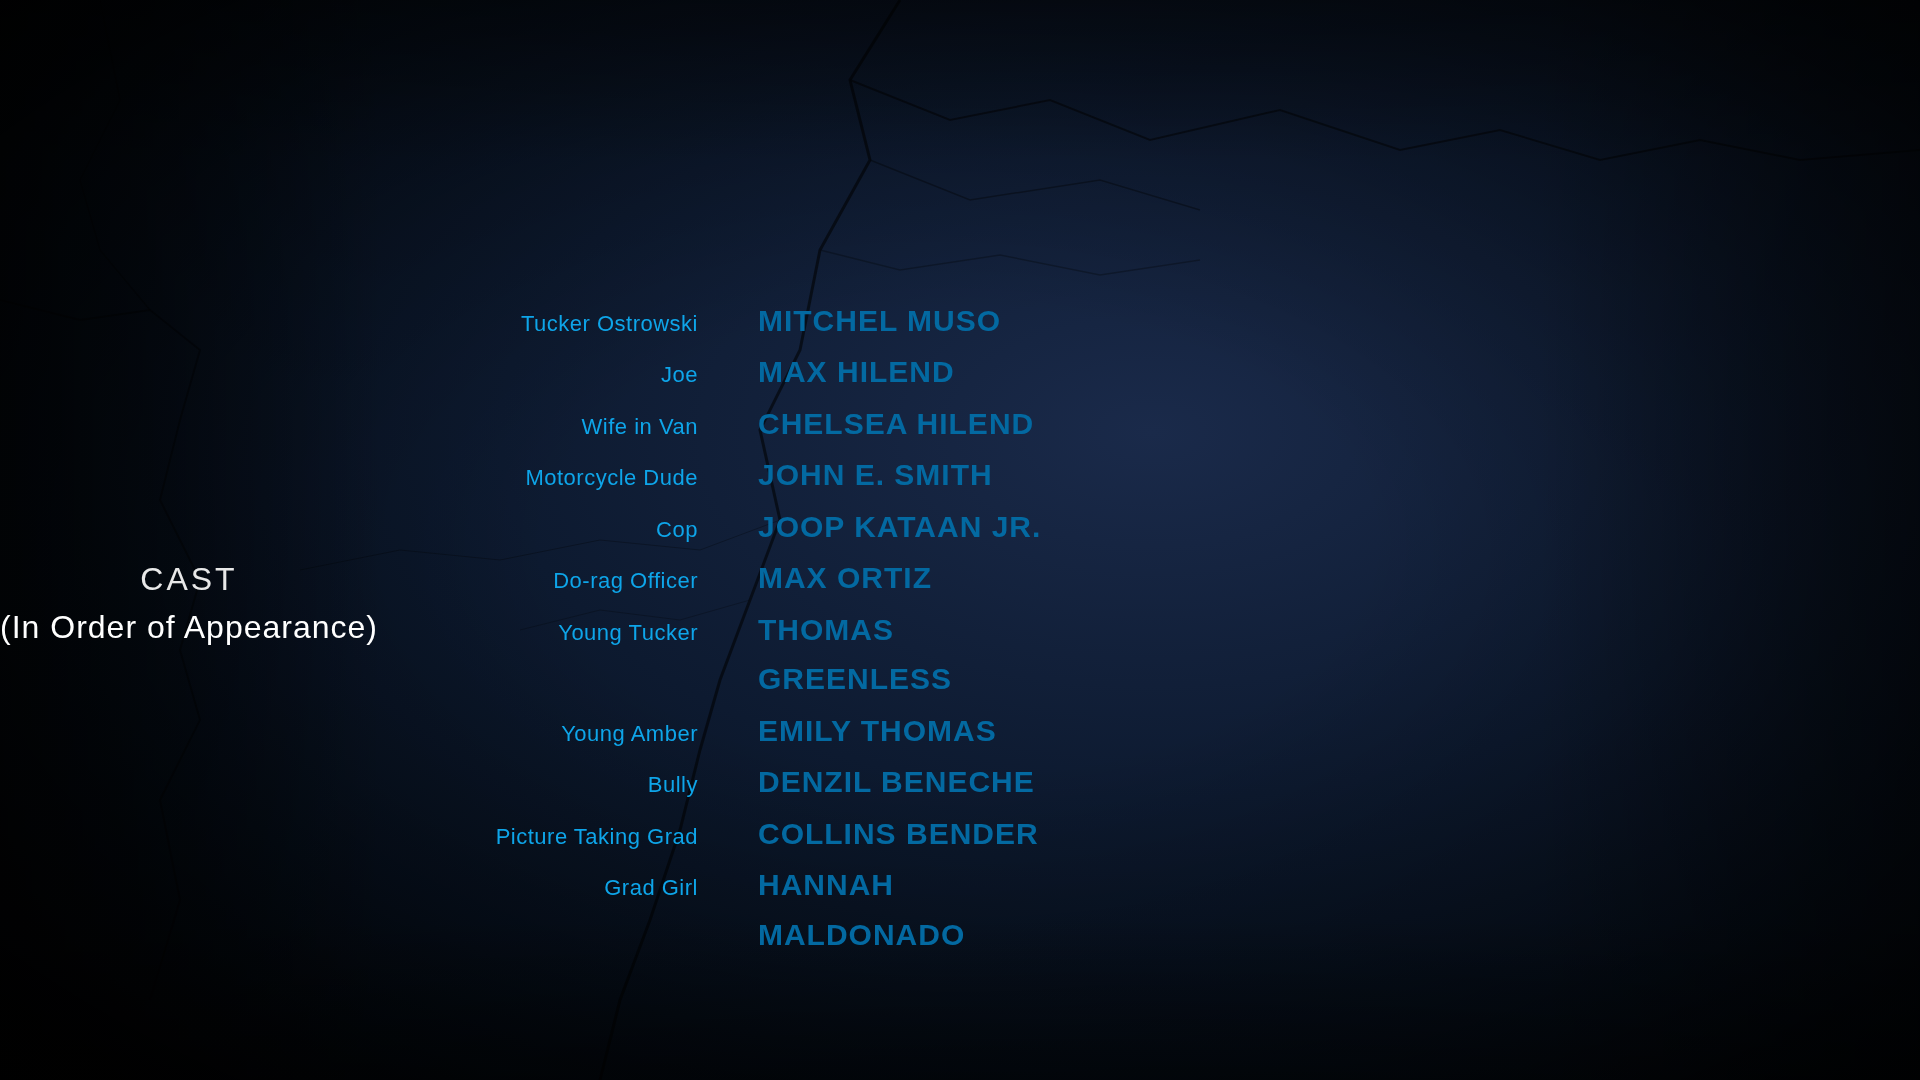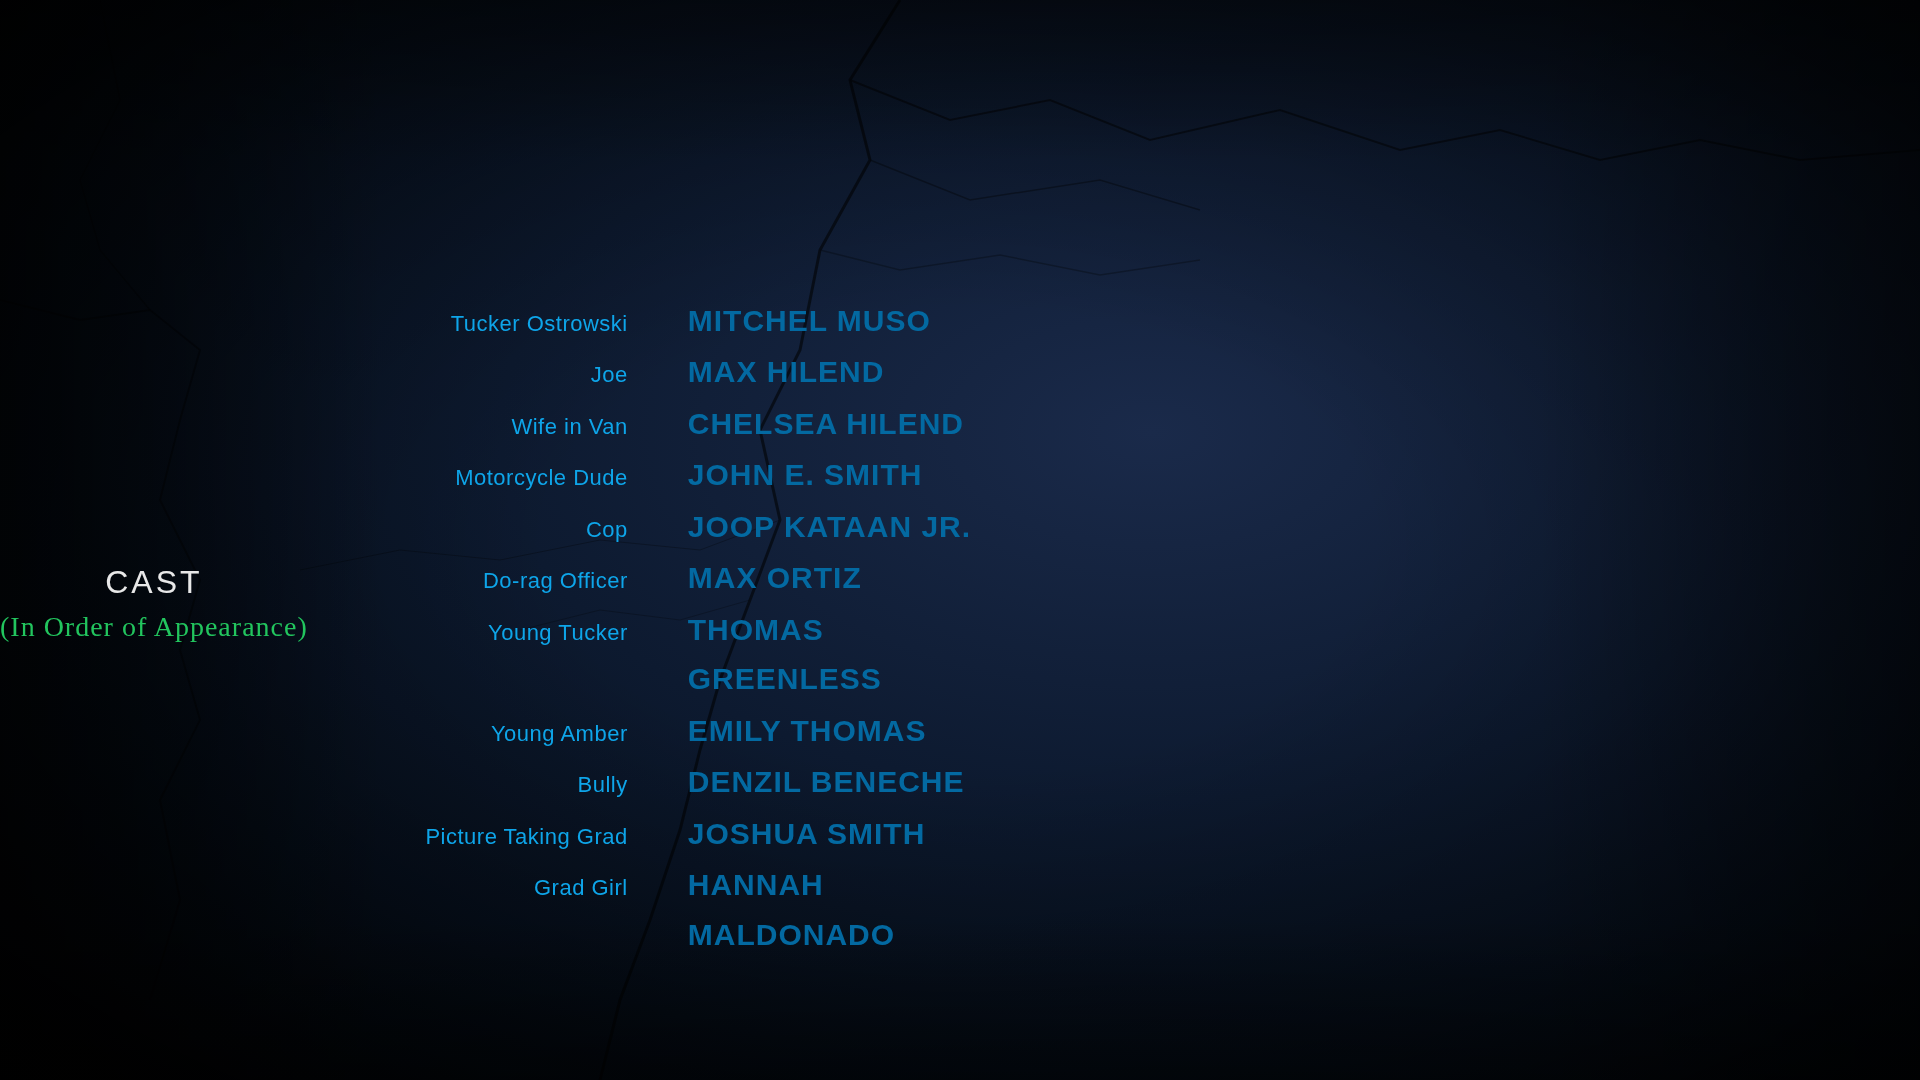--- a/index.html
+++ b/index.html
@@ -62,26 +62,25 @@
 
     .cast-title {
       font-size: 32px;
       font-weight: 300;
       letter-spacing: 3px;
       color: #e8e8e8;
       line-height: 1.5;
     }
 
     .cast-subtitle {
-      font-size: 28px;
+      font-size: 32px;
       font-weight: 300;
       letter-spacing: 1px;
-      color: #22c55e;
+      color: #ffffff;
       line-height: 1.5;
-      font-family: Liberation Serif, serif;
     }
 
     .cast-list {
       display: flex;
       flex-direction: column;
       gap: 2px;
       width: 700px;
     }
 
     .cast-row {
@@ -174,20 +173,20 @@
       <div class="cast-row">
         <div class="role">Young Amber</div>
         <div class="actor">EMILY THOMAS</div>
       </div>
       <div class="cast-row">
         <div class="role">Bully</div>
         <div class="actor">DENZIL BENECHE</div>
       </div>
       <div class="cast-row">
         <div class="role">Picture Taking Grad</div>
-        <div class="actor">JOSHUA SMITH</div>
+        <div class="actor">COLLINS BENDER</div>
       </div>
       <div class="cast-row">
         <div class="role">Grad Girl</div>
         <div class="actor">HANNAH MALDONADO</div>
       </div>
     </div>
 </div>
 
 </body></html>

